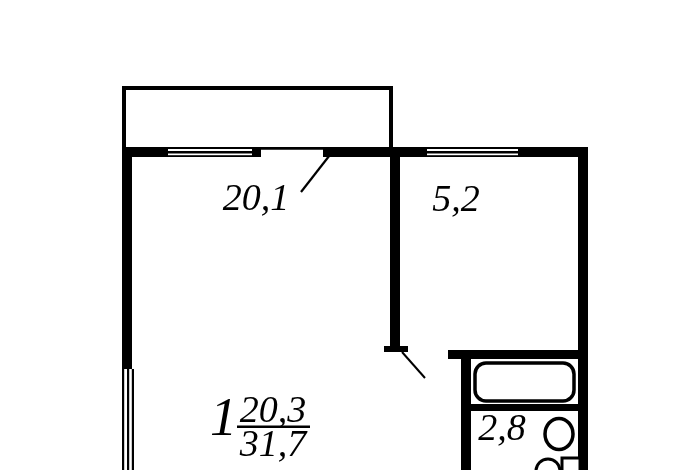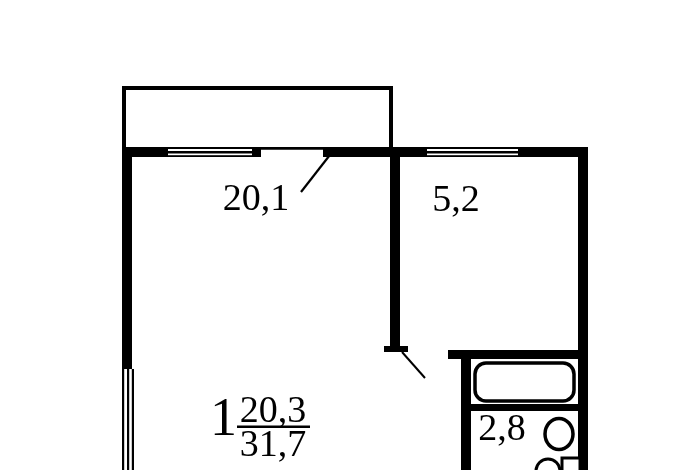--- a/index.html
+++ b/index.html
@@ -7,20 +7,21 @@
     padding: 0;
     background: #ffffff;
   }
   .canvas {
     position: relative;
     width: 700px;
     height: 470px;
     background: #ffffff;
     overflow: hidden;
     font-family: "Liberation Serif", serif;
+    font-style: italic;
   }
   svg text {
     font-family: "Liberation Serif", serif;
     fill: #000000;
   }
 </style>
 </head>
 <body>
 
 <div class="canvas">

